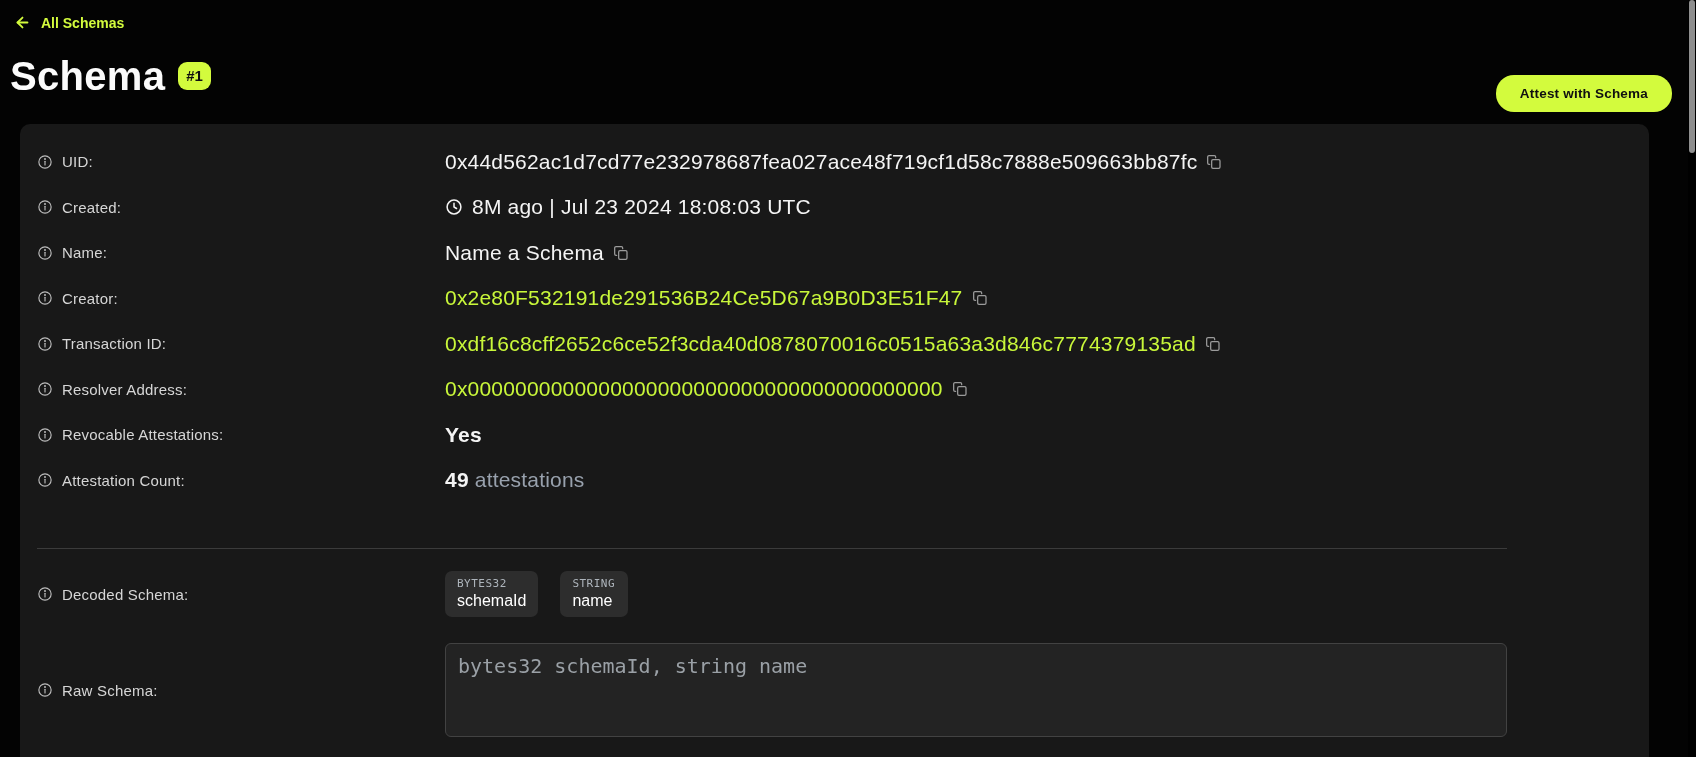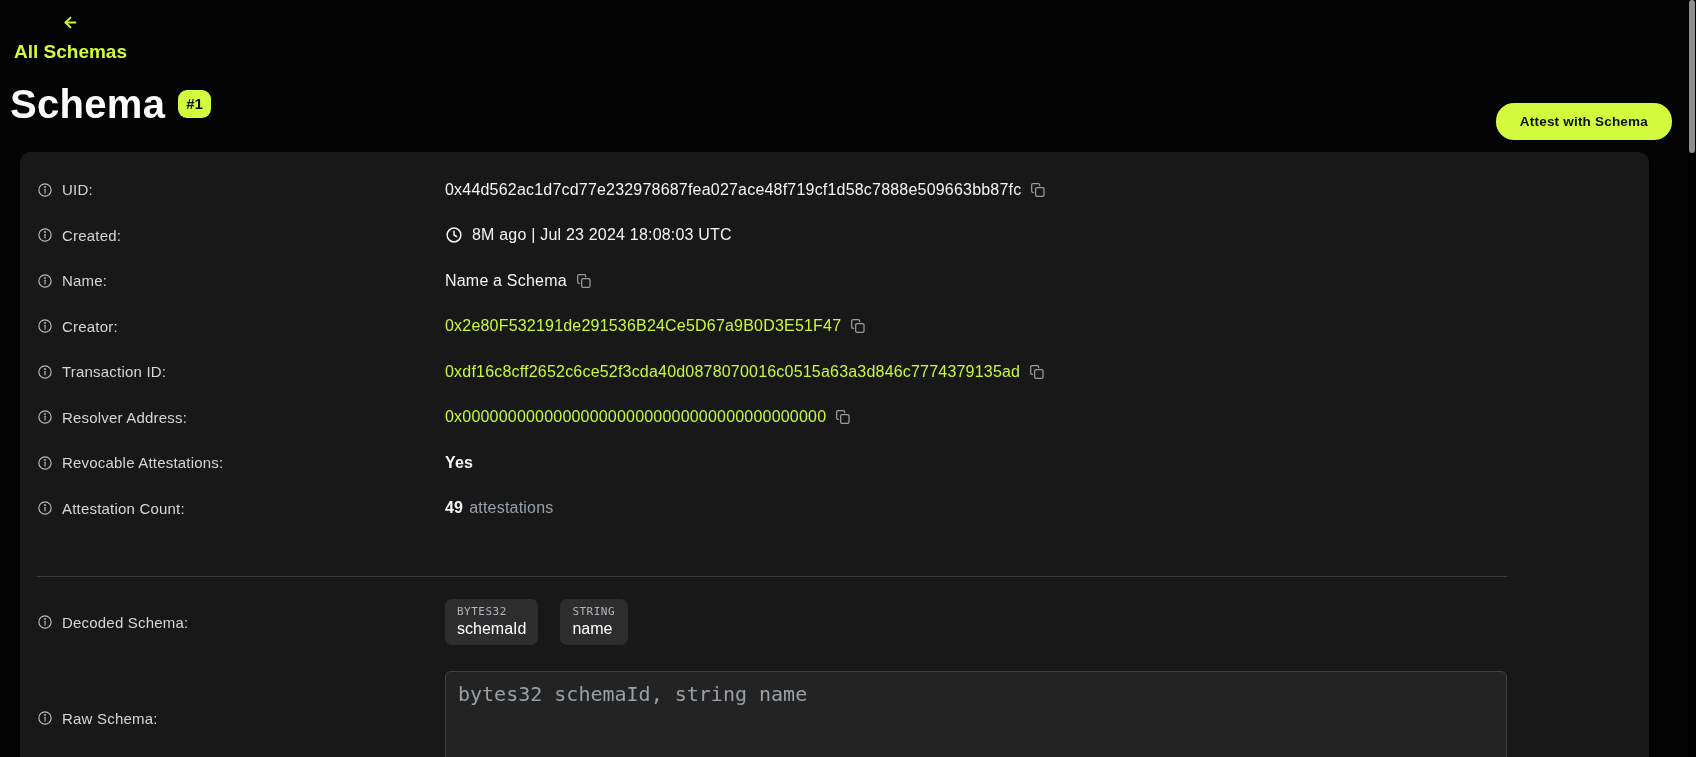--- a/index.html
+++ b/index.html
@@ -8,22 +8,22 @@
     background: #030303;
     font-family: "Liberation Sans", sans-serif;
     color: #f4f4f4;
     position: relative;
   }
   .page { padding: 14px 24px 0 10px; }
 
   
   .back-link {
     display: inline-flex; align-items: center; gap: 10px;
-    color: #d3fb3d; font-size: 19px; font-weight: 700;
-    text-decoration: none; cursor: pointer; margin-left: 4px; flex-direction: column;
+    color: #d3fb3d; font-size: 14px; font-weight: 700;
+    text-decoration: none; cursor: pointer; margin-left: 4px;
   }
   .title-row {
     display: flex; align-items: center; margin-top: 5px;
   }
   .page-title {
     font-size: 40px; font-weight: 700; letter-spacing: 0.3px; color: #fbfbfb;
   }
   .id-badge {
     margin-left: 13px; background: #d3fb3d; color: #101010;
     font-size: 15px; font-weight: 700;
@@ -49,21 +49,21 @@
   }
   .label-cell {
     width: 408px; flex: 0 0 408px;
     display: flex; align-items: center; gap: 9px;
   }
   .label-cell .lbl {
     color: #d6d6d6; font-size: 15px; letter-spacing: 0.2px;
   }
   .value-cell {
     display: flex; align-items: center; gap: 9px;
-    font-size: 16px; letter-spacing: 0.2px; color: #f4f4f4;
+    font-size: 21px; letter-spacing: 0.2px; color: #f4f4f4;
   }
   .value-link { color: #c9f73a; }
   .bold { font-weight: 700; }
   .muted-link { color: #98a1ad; }
   .copy-btn {
     background: none; border: none; cursor: pointer; padding: 0;
     display: inline-flex; align-items: center;
   }
   .icon { display: inline-flex; align-items: center; }
 

